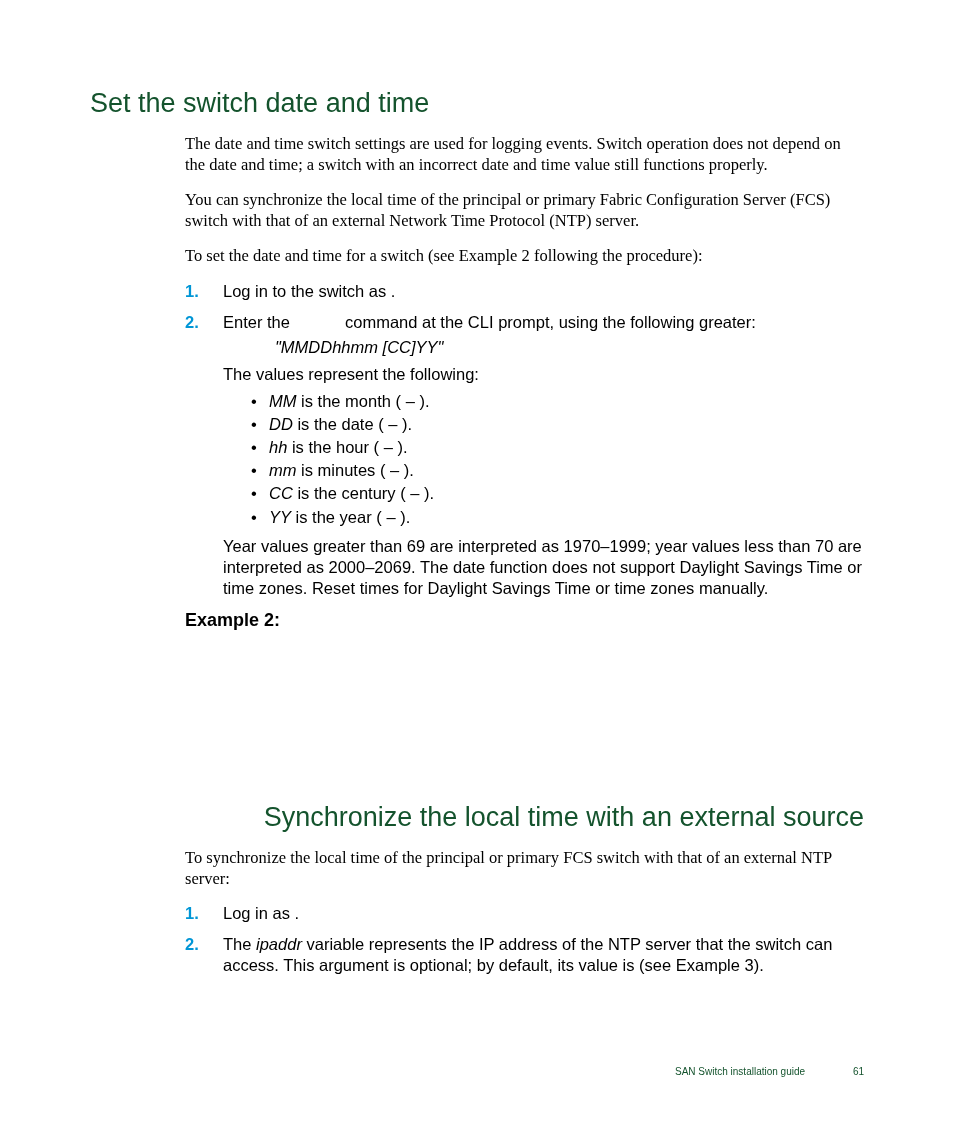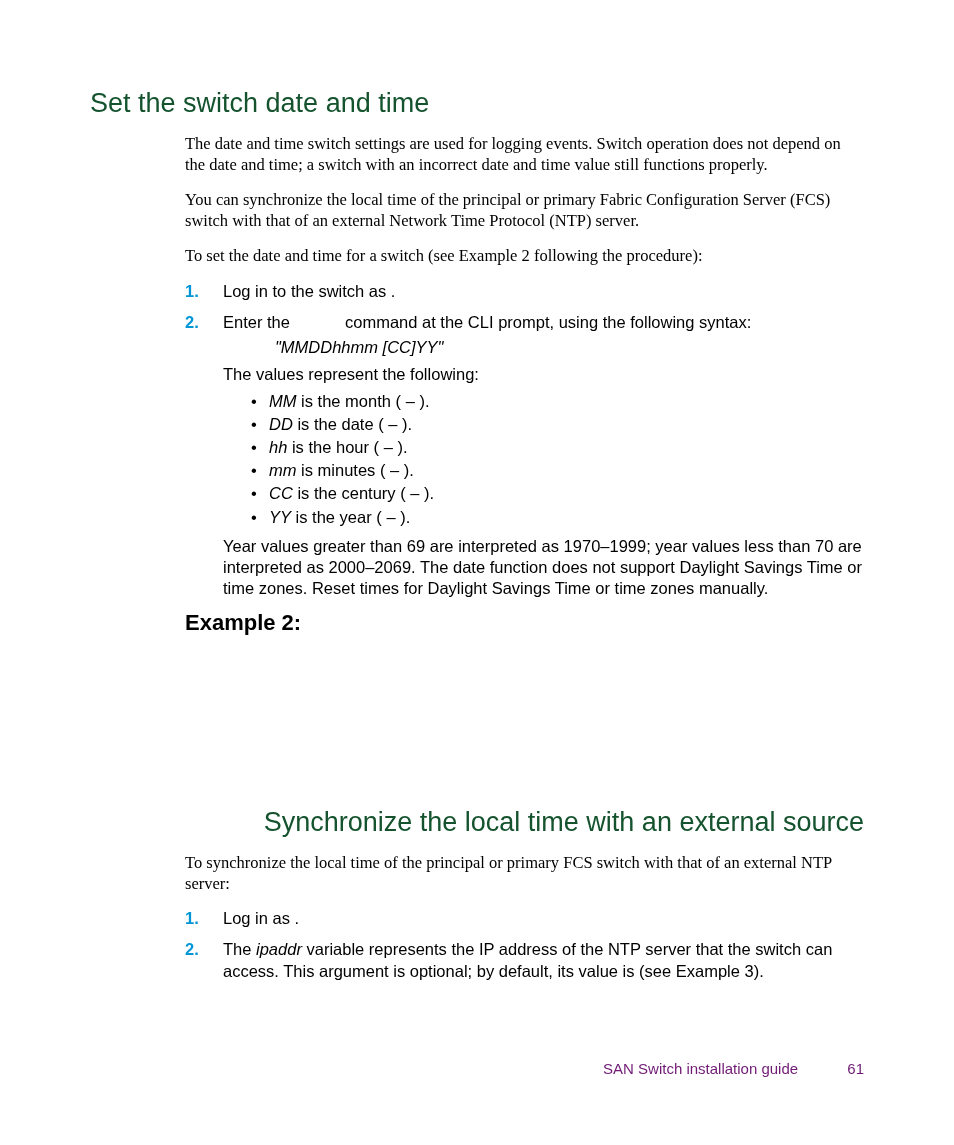--- a/index.html
+++ b/index.html
@@ -63,32 +63,32 @@
     content: "•";
     position: absolute;
     left: 0;
     top: 0;
   }
   .it { font-style: italic; }
   .example-label {
     font-weight: 700;
     margin-top: 6px;
     margin-left: 0;
-    font-size: 22px;
+    font-size: 18px;
   }
   .example-block {
     margin-left: 0;
   }
   .sec2 { margin-top: 170px; text-align: right; }
   .footer {
     position: absolute;
     bottom: 68px;
     right: 90px;
-    font-size: 15px;
-    color: #701a75;
+    font-size: 10px;
+    color: #14532d;
   }
   .footer .ftitle { margin-right: 45px; }
 </style>
 </head>
 <body>
 
 <div class="page">
 
   <h2 class="section-heading">Set the switch date and time</h2>
   <div class="body-block">
@@ -96,21 +96,21 @@
     <p class="para">You can synchronize the local time of the principal or primary Fabric Configuration Server (FCS) switch with that of an external Network Time Protocol (NTP) server.</p>
     <p class="para">To set the date and time for a switch (see Example 2 following the procedure):</p>
 
     <ol class="ordered">
       <li>
         <span class="num">1.</span>
         <span>Log in to the switch as           .</span>
       </li>
       <li>
         <span class="num">2.</span>
-        <span><span>Enter the </span>&nbsp;&nbsp;&nbsp;&nbsp;&nbsp;&nbsp;&nbsp;&nbsp;&nbsp;&nbsp;<span> command at the CLI prompt, using the following syntax:</span></span>
+        <span><span>Enter the </span>&nbsp;&nbsp;&nbsp;&nbsp;&nbsp;&nbsp;&nbsp;&nbsp;&nbsp;&nbsp;<span> command at the CLI prompt, using the following greater:</span></span>
         <div class="syntax-line">"MMDDhhmm [CC]YY"</div>
         <div class="sub-para">The values represent the following:</div>
         <ul class="bullets">
           <li><span class="it">MM</span><span> is the month (     –     ).</span></li>
           <li><span class="it">DD</span><span> is the date (     –     ).</span></li>
           <li><span class="it">hh</span><span> is the hour (     –     ).</span></li>
           <li><span class="it">mm</span><span> is minutes (     –     ).</span></li>
           <li><span class="it">CC</span><span> is the century (     –     ).</span></li>
           <li><span class="it">YY</span><span> is the year (     –     ).</span></li>
         </ul>

